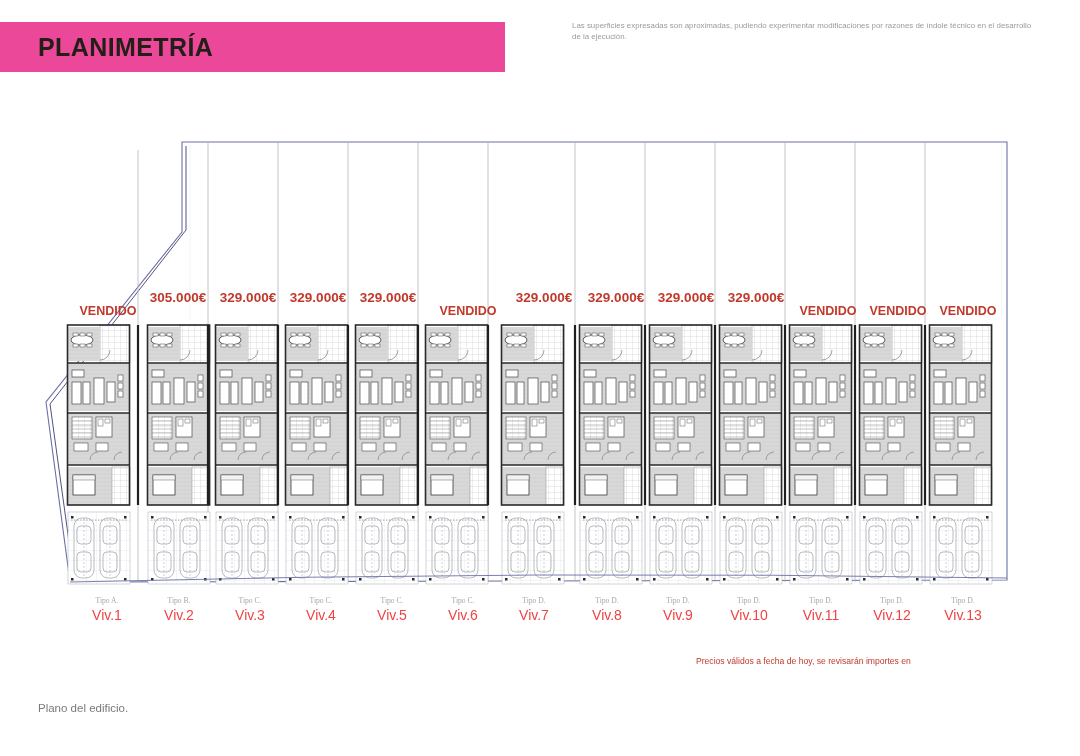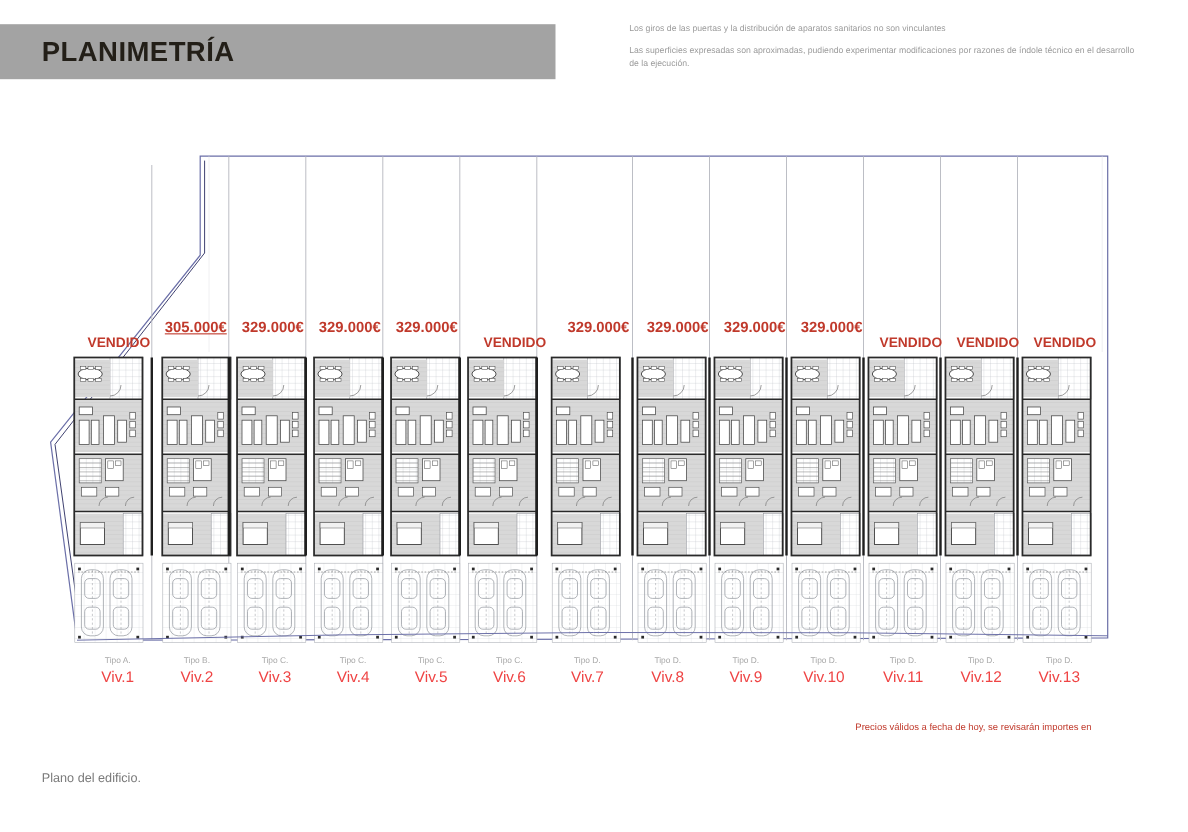--- a/index.html
+++ b/index.html
@@ -3,21 +3,21 @@
 <meta charset="utf-8">
 <style>
   html,body{margin:0;padding:0;}
   body{
     width:1080px;height:756px;background:#ffffff;overflow:hidden;
     font-family:"Liberation Sans", sans-serif;position:relative;
   }
   
   #title-banner{
     position:absolute;left:0;top:22px;width:505px;height:50px;
-    background:#a3a3a3;display:flex;align-items:center;
+    background:#ec4899;display:flex;align-items:center;
   }
   #title-text{
     margin-left:38px;font-size:25px;font-weight:bold;color:#231f18;
     letter-spacing:.4px;font-family:"Liberation Sans", sans-serif;
   }
   
   #disclaimer{
     position:absolute;left:572px;top:20px;width:465px;
   }
   #disclaimer p{
@@ -32,49 +32,48 @@
   .price-cell{
     position:absolute;text-align:center;font-size:13.5px;font-weight:bold;
     color:#c0392b;font-family:"Liberation Sans", sans-serif;white-space:nowrap;
   }
   .price-cell.sold{font-size:12.5px;}
   
   #unit-labels{position:absolute;left:0;top:596px;width:1080px;height:34px;}
   .unit-cell{position:absolute;text-align:center;}
   .unit-type{
     font-size:7.6px;color:#a8a8a8;display:block;margin-bottom:2px;
-    font-family:Liberation Sans, sans-serif;
+    font-family:Liberation Serif, serif;
   }
   .unit-name{
     font-size:14px;color:#ef4444;display:block;
     font-family:"Liberation Sans", sans-serif;
   }
   
   #footnote{
-    position:absolute;left:740px;top:655px;width:290px;text-align:center;
+    position:absolute;left:696px;top:655px;width:290px;
   }
   #footnote div{
     font-size:8.6px;line-height:1.55;color:#c0392b;
     font-family:"Liberation Sans", sans-serif;
   }
   
   #caption{
     position:absolute;left:38px;top:702px;font-size:11.5px;color:#7a7a7a;
     font-family:"Liberation Sans", sans-serif;
   }
 </style>
 </head>
 <body>
 
 <div id="title-banner">
   <div id="title-text">PLANIMETRÍA</div>
 </div>
 
 <div id="disclaimer">
-  <p>Los giros de las puertas y la distribución de aparatos sanitarios no son vinculantes</p>
   <p>Las superficies expresadas son aproximadas, pudiendo experimentar modificaciones por razones de índole técnico en el desarrollo de la ejecución.</p>
 </div>
 
 <div id="plan">
   <svg width="1080" height="480" viewBox="0 0 1080 480" xmlns="http://www.w3.org/2000/svg">
     <defs>
 
       <pattern id="tile" width="6" height="6" patternUnits="userSpaceOnUse">
         <rect width="6" height="6" fill="#ffffff"></rect>
         <path d="M0 0 H6 M0 0 V6" stroke="#b9bcc4" stroke-width="0.5"></path>
@@ -262,21 +261,21 @@
       <line x1="855" y1="205" x2="855" y2="385"></line>
       <line x1="925" y1="205" x2="925" y2="385"></line>
     </g>
 
     <path d="M70 462 Q540 450 1007 458" fill="none" stroke="#6b6fa8" stroke-width="0.9"></path>
   </svg>
 </div>
 
 <div id="price-row">
   <div class="price-cell sold" style="left:64px;  width:88px; top:14px;">VENDIDO</div>
-  <div class="price-cell" style="left:134px; width:88px; top:0px;text-decoration:underline;">305.000€</div>
+  <div class="price-cell" style="left:134px; width:88px; top:0px;">305.000€</div>
   <div class="price-cell" style="left:204px; width:88px; top:0px;">329.000€</div>
   <div class="price-cell" style="left:274px; width:88px; top:0px;">329.000€</div>
   <div class="price-cell" style="left:344px; width:88px; top:0px;">329.000€</div>
   <div class="price-cell sold" style="left:424px; width:88px; top:14px;">VENDIDO</div>
   <div class="price-cell" style="left:500px; width:88px; top:0px;">329.000€</div>
   <div class="price-cell" style="left:572px; width:88px; top:0px;">329.000€</div>
   <div class="price-cell" style="left:642px; width:88px; top:0px;">329.000€</div>
   <div class="price-cell" style="left:712px; width:88px; top:0px;">329.000€</div>
   <div class="price-cell sold" style="left:784px; width:88px; top:14px;">VENDIDO</div>
   <div class="price-cell sold" style="left:854px; width:88px; top:14px;">VENDIDO</div>

